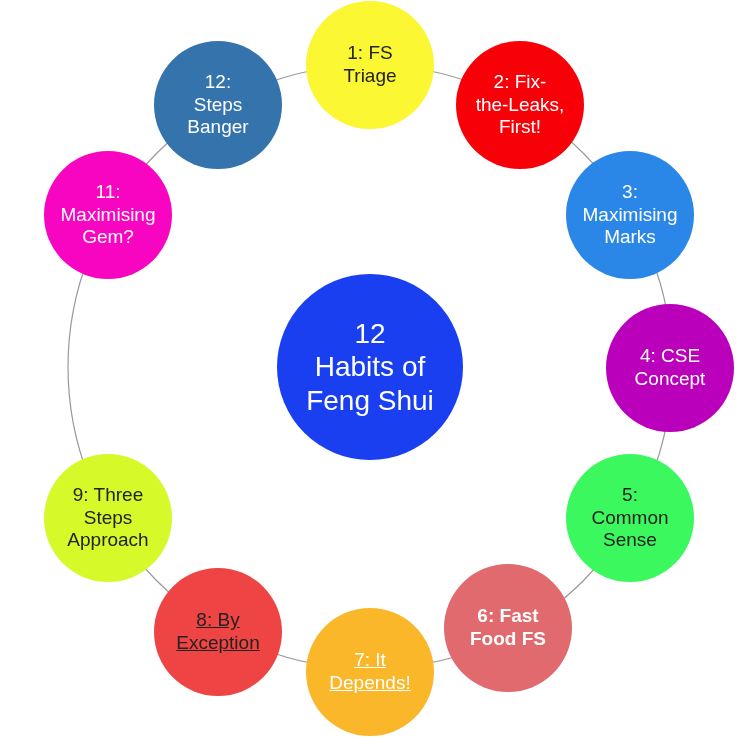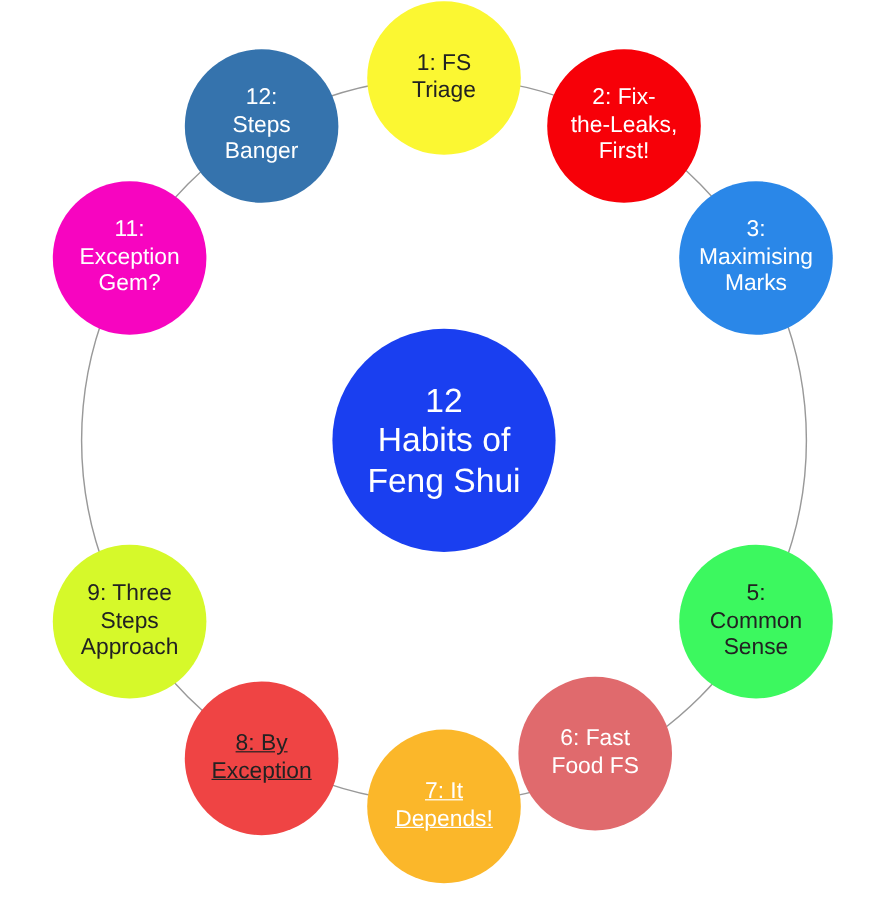--- a/index.html
+++ b/index.html
@@ -34,45 +34,49 @@
   <div class="node small" style="left: 456px; top: 41px; background: rgb(247, 0, 8); color: rgb(255, 255, 255);">
       <span>2: Fix-
 the-Leaks,
 First!</span>
     </div>
   <div class="node small" style="left: 566px; top: 151px; background: rgb(42, 135, 232); color: rgb(255, 255, 255);">
       <span>3:
 Maximising
 Marks</span>
     </div>
+  <div class="node small" style="left: 606px; top: 304px; background: rgb(187, 0, 187); color: rgb(255, 255, 255);">
+      <span>4: CSE
+Concept</span>
+    </div>
   <div class="node small" style="left: 566px; top: 454px; background: rgb(60, 248, 95); color: rgb(34, 34, 34);">
       <span>5:
 Common
 Sense</span>
     </div>
-  <div class="node small" style="left: 432px; top: 564px; background: rgb(224, 106, 109); color: rgb(255, 255, 255);">
+  <div class="node small" style="left: 444px; top: 564px; background: rgb(224, 106, 109); color: rgb(255, 255, 255); font-weight: bold;">
       <span>6: Fast
 Food FS</span>
     </div>
   <div class="node small" style="left: 306px; top: 608px; background: rgb(251, 183, 42); color: rgb(255, 255, 255); text-decoration: underline;">
       <span>7: It
 Depends!</span>
     </div>
   <div class="node small" style="left: 154px; top: 568px; background: #ef4444; color: rgb(34, 34, 34); text-decoration: underline;">
       <span>8: By
 Exception</span>
     </div>
   <div class="node small" style="left: 44px; top: 454px; background: rgb(214, 249, 42); color: rgb(34, 34, 34);">
       <span>9: Three
 Steps
 Approach</span>
     </div>
   <div class="node small" style="left: 44px; top: 151px; background: rgb(247, 5, 192); color: rgb(255, 255, 255);">
       <span>11:
-Exception
+Maximising
 Gem?</span>
     </div>
   <div class="node small" style="left: 154px; top: 41px; background: rgb(53, 115, 173); color: rgb(255, 255, 255);">
       <span>12:
 Steps
 Banger</span>
     </div>
 </div>
 
 </body></html>

